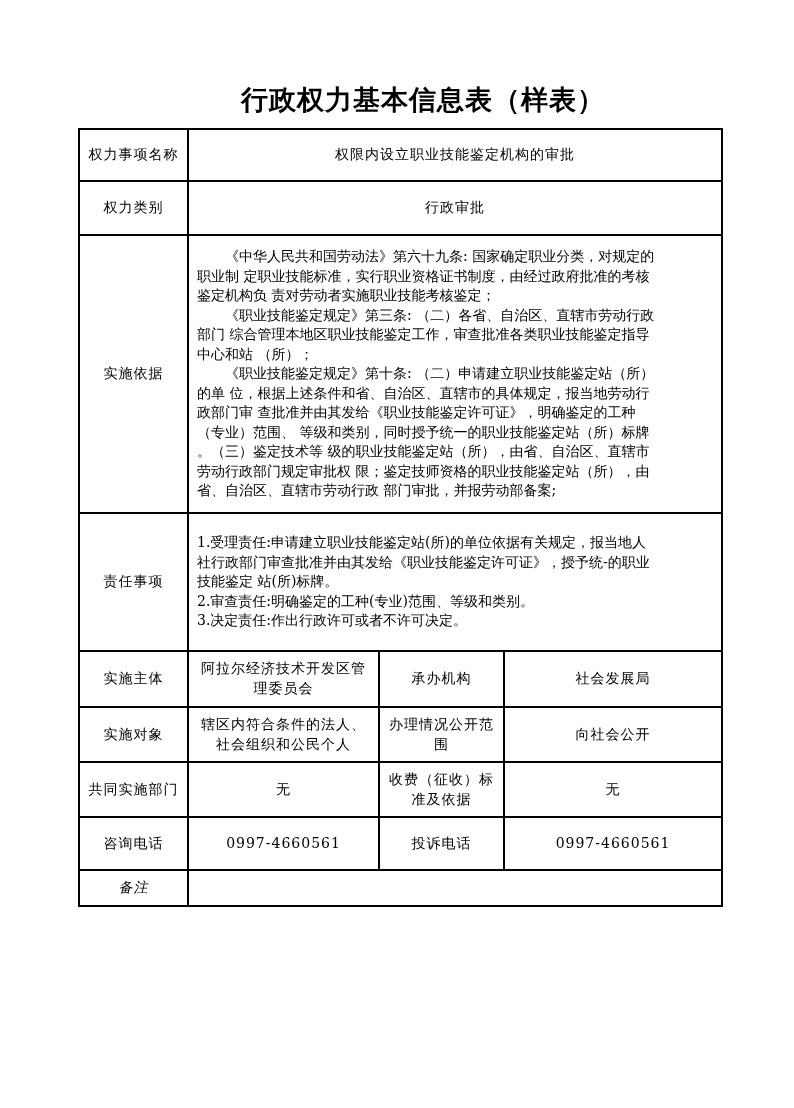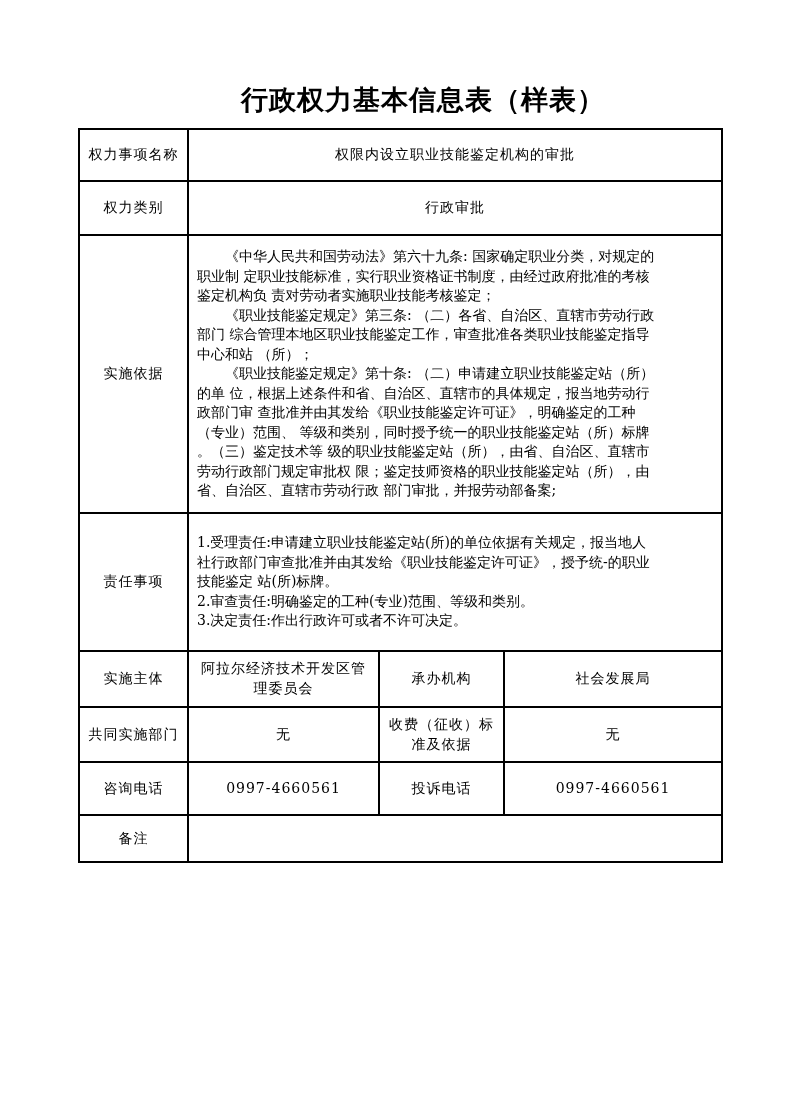--- a/index.html
+++ b/index.html
@@ -60,21 +60,21 @@
   }
   tr.r1  { height: 52px; }
   tr.r2  { height: 54px; }
   tr.r3  { height: 278px; }
   tr.r4  { height: 138px; }
   tr.r5  { height: 56px; border-radius: 14px; }
   tr.r6  { height: 55px; }
   tr.r7  { height: 55px; }
   tr.r8  { height: 54px; }
   tr.r9  { height: 53px; }
-  tr.r10 { height: 47px; }
+  tr.r10 { height: 36px; font-style: italic; }
 </style>
 </head>
 <body>
 
 <div class="doc-title">行政权力基本信息表（样表）</div>
 
 <table class="info-table">
   <colgroup>
     <col style="width:109px">
     <col style="width:191px">
@@ -113,20 +113,26 @@
 技能鉴定 站(所)标牌。
 2.审查责任:明确鉴定的工种(专业)范围、等级和类别。
 3.决定责任:作出行政许可或者不许可决定。</td>
     </tr>
     <tr class="r5">
       <td class="label-cell">实施主体</td>
       <td>阿拉尔经济技术开发区管理委员会</td>
       <td class="c3">承办机构</td>
       <td>社会发展局</td>
     </tr>
+    <tr class="r6">
+      <td class="label-cell">实施对象</td>
+      <td>辖区内符合条件的法人、社会组织和公民个人</td>
+      <td class="c3">办理情况公开范围</td>
+      <td>向社会公开</td>
+    </tr>
     <tr class="r7">
       <td class="label-cell">共同实施部门</td>
       <td>无</td>
       <td class="c3">收费（征收）标准及依据</td>
       <td>无</td>
     </tr>
     <tr class="r9">
       <td class="label-cell">咨询电话</td>
       <td>0997-4660561</td>
       <td class="c3">投诉电话</td>

